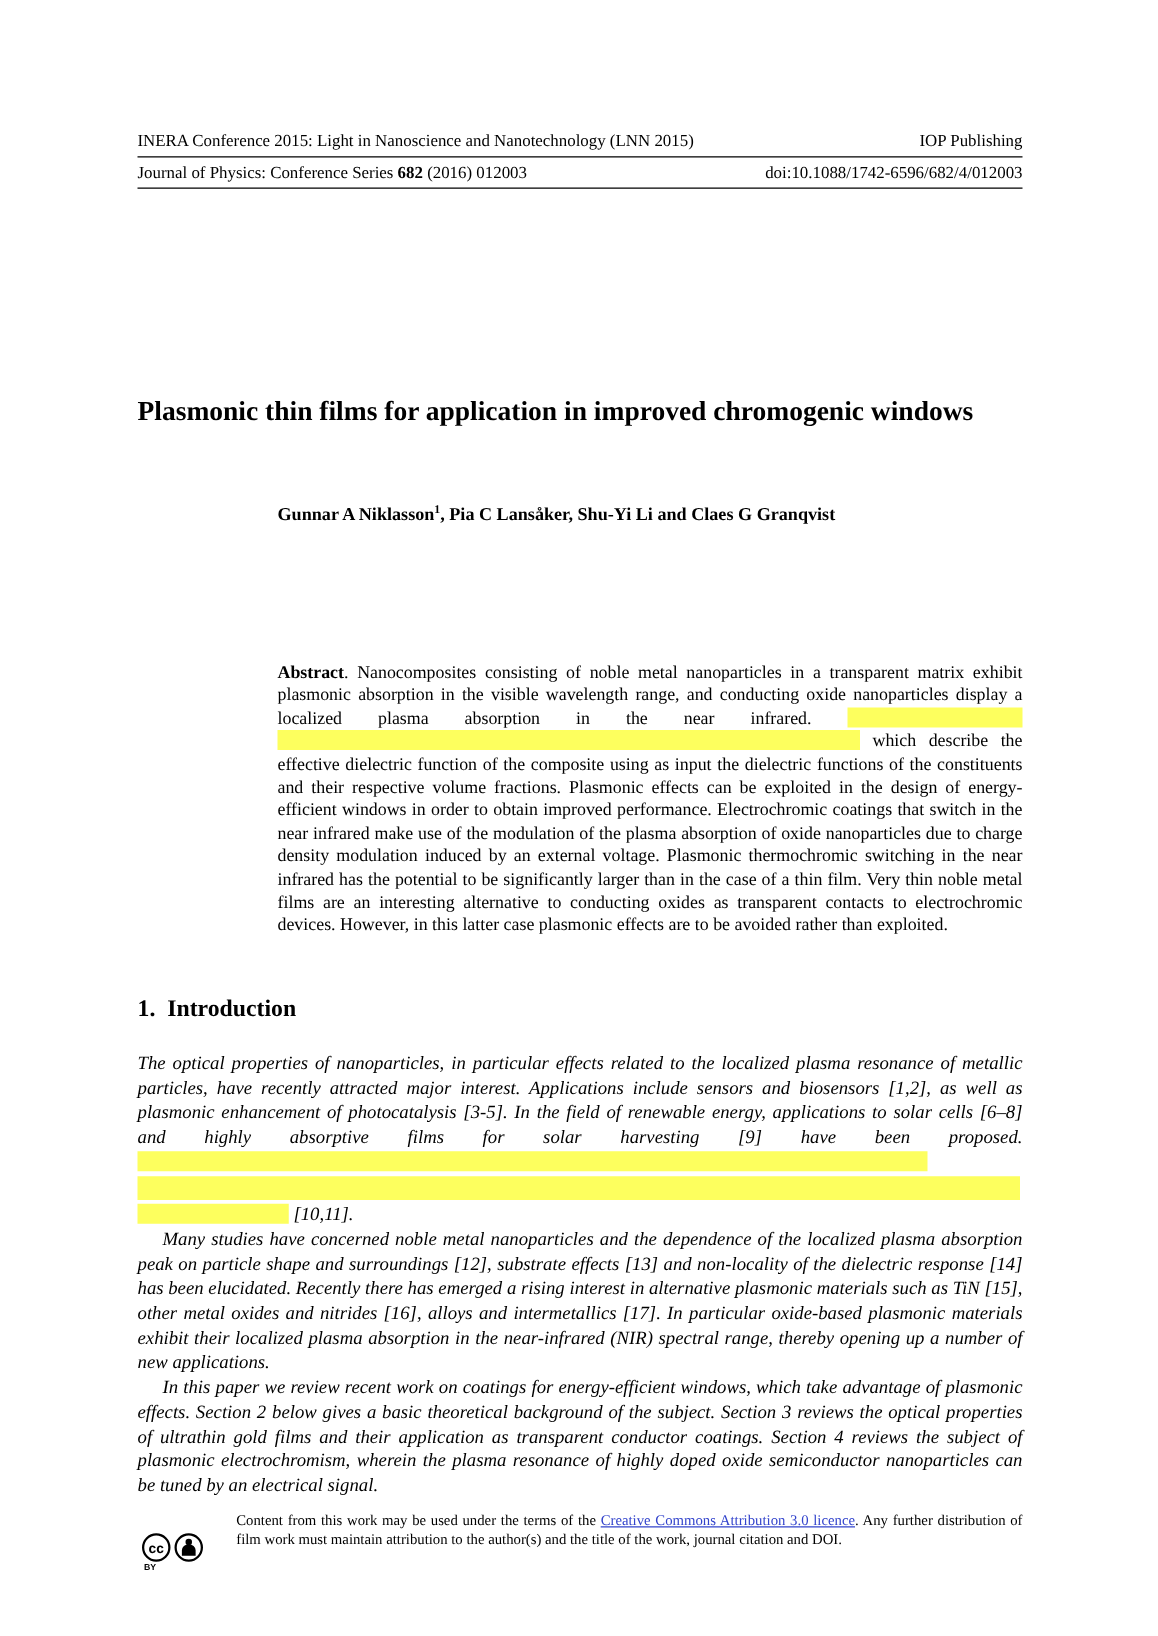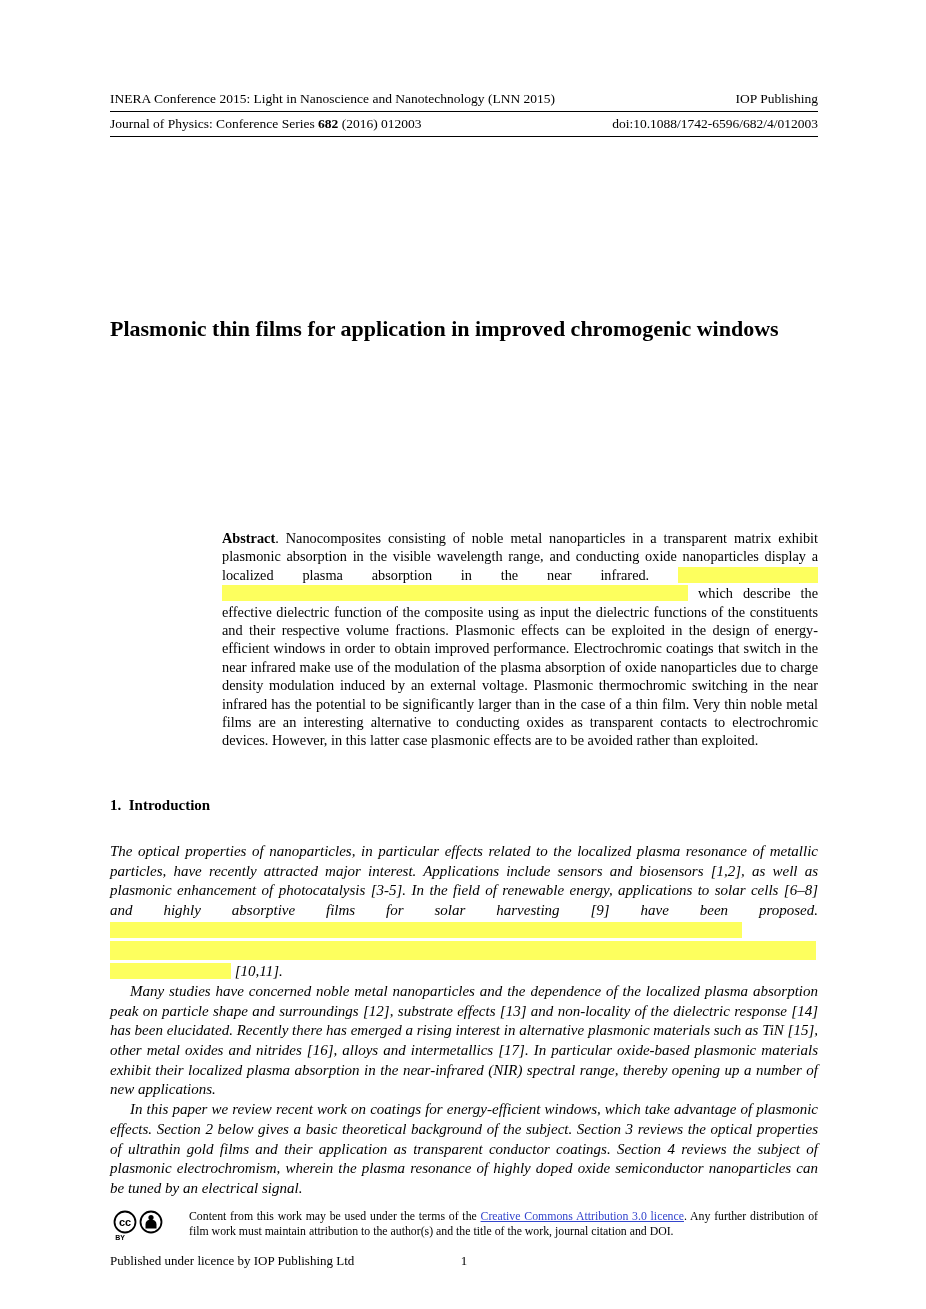--- a/index.html
+++ b/index.html
@@ -4,54 +4,54 @@
 <style>
   html, body { margin: 0; padding: 0; background: #ffffff; }
   body {
     width: 926px; height: 1309px; position: relative;
     font-family: "Liberation Serif", serif; color: #000;
     -webkit-font-smoothing: antialiased;
   }
   .page { position: absolute; inset: 0; }
 
   
-  .header { position: absolute; top: 90px; left: 110px; width: 708px; font-size: 13.5px; }
+  .header { position: absolute; top: 104px; left: 110px; width: 708px; font-size: 13.5px; }
   .header-row { display: flex; justify-content: space-between; align-items: baseline; padding: 1px 0 4px 0; }
   .rule { border: 0; border-top: 1.3px solid #000; margin: 0; }
   .header-row2 { padding-top: 4px; gap: 36px; }
   .bold { font-weight: bold; }
 
   
   .title { position: absolute; top: 297px; left: 110px; width: 708px; font-size: 22px; font-weight: bold; line-height: 33px; font-family: Liberation Serif, serif; }
   .authors { position: absolute; top: 403px; left: 222px; width: 596px; font-size: 14.5px; font-weight: bold; }
   .affiliation { position: absolute; top: 433px; left: 222px; width: 596px; font-size: 15px; line-height: 20px; }
   .email { position: absolute; top: 492px; left: 222px; width: 596px; font-size: 15px; }
   sup { font-size: 0.65em; }
 
   
   .abstract { position: absolute; top: 529px; left: 222px; width: 596px; font-size: 14.3px; line-height: 18.4px; text-align: justify; }
 
   
-  .section-heading { position: absolute; top: 797px; left: 110px; width: 708px; font-size: 15px; font-weight: bold; }
+  .section-heading { position: absolute; top: 797px; left: 110px; width: 708px; font-size: 19px; font-weight: bold; }
   .body-text { position: absolute; top: 842px; left: 110px; width: 708px; font-size: 15px; line-height: 19.7px; text-align: justify; font-style: italic; }
   .body-text p { margin: 0; }
   .indent { text-indent: 20px; }
 
   
   .hl { background: var(--highlight, #fdff5e); display: inline-block; height: 16px; vertical-align: -3px; }
   .hl-abs-1 { width: 140px; }
   .hl-abs-2 { width: 466px; }
   .hl-p1-1 { width: 632px; }
   .hl-p1-2 { width: 706px; height: 19px; }
   .hl-p1-3 { width: 121px; }
 
   
   .footer { position: absolute; top: 1209px; left: 110px; width: 708px; }
   .footer-license { display: flex; gap: 7px; align-items: flex-start; }
-  .badge { flex: 0 0 72px; padding-top: 1px; }
+  .badge { flex: 0 0 72px; padding-top: 1px; margin-top: 16px; }
   .license-text { font-size: 11.8px; line-height: 15px; text-align: justify; }
   .link { color: var(--link, #3344cc); text-decoration: underline; cursor: pointer; }
   .footer-bottom { position: relative; margin-top: 7px; font-size: 13px; }
   .pagenum { position: absolute; left: 50%; transform: translateX(-50%); }
 </style>
 </head>
 <body>
 
 <div class="page">
 
@@ -63,20 +63,21 @@
     <hr class="rule">
     <div class="header-row header-row2">
       <span><span>Journal of Physics: Conference Series </span><span class="bold">682</span><span> (2016) 012003</span></span>
       <span>doi:10.1088/1742-6596/682/4/012003</span>
     </div>
     <hr class="rule">
   </div>
 
   <h1 class="title">Plasmonic thin films for application in improved chromogenic windows</h1>
 
+  <div class="authors"><span>Gunnar A Niklasson</span><sup>1</sup><span>, Pia C Lansåker, Shu-Yi Li and Claes G Granqvist</span></div>
 
 
 
   <div class="abstract"><span class="bold">Abstract</span><span>. Nanocomposites consisting of noble metal nanoparticles in a transparent matrix exhibit plasmonic absorption in the visible wavelength range, and conducting oxide nanoparticles display a localized plasma absorption in the near infrared. </span><span class="hl hl-abs-1"></span><span class="hl hl-abs-2"></span><span> which describe the effective dielectric function of the composite using as input the dielectric functions of the constituents and their respective volume fractions. Plasmonic effects can be exploited in the design of energy-efficient windows in order to obtain improved performance. Electrochromic coatings that switch in the near infrared make use of the modulation of the plasma absorption of oxide nanoparticles due to charge density modulation induced by an external voltage. Plasmonic thermochromic switching in the near infrared has the potential to be significantly larger than in the case of a thin film. Very thin noble metal films are an interesting alternative to conducting oxides as transparent contacts to electrochromic devices. However, in this latter case plasmonic effects are to be avoided rather than exploited.</span></div>
 
   <div class="section-heading">1.&nbsp; Introduction</div>
 
   <div class="body-text">
     <p><span>The optical properties of nanoparticles, in particular effects related to the localized plasma resonance of metallic particles, have recently attracted major interest. Applications include sensors and biosensors [1,2], as well as plasmonic enhancement of photocatalysis [3-5]. In the field of renewable energy, applications to solar cells [6–8] and highly absorptive films for solar harvesting [9] have been proposed. </span><span class="hl hl-p1-1"></span><span class="hl hl-p1-2"></span><span class="hl hl-p1-3"></span><span> [10,11].</span></p>
     <p class="indent">Many studies have concerned noble metal nanoparticles and the dependence of the localized plasma absorption peak on particle shape and surroundings [12], substrate effects [13] and non-locality of the dielectric response [14] has been elucidated. Recently there has emerged a rising interest in alternative plasmonic materials such as TiN [15], other metal oxides and nitrides [16], alloys and intermetallics [17]. In particular oxide-based plasmonic materials exhibit their localized plasma absorption in the near-infrared (NIR) spectral range, thereby opening up a number of new applications.</p>
@@ -90,19 +91,15 @@
           <circle cx="15" cy="12" r="10.5" fill="none" stroke="#000" stroke-width="1.8"></circle>
           <text x="15" y="16" text-anchor="middle" font-family="Liberation Sans, sans-serif" font-size="11" font-weight="bold">cc</text>
           <circle cx="41" cy="12" r="10.5" fill="none" stroke="#000" stroke-width="1.8"></circle>
           <circle cx="41" cy="7.5" r="2.6" fill="#000"></circle>
           <path d="M35.5 18.5 v-4.3 a5.5 4.8 0 0 1 11 0 v4.3 z" fill="#000"></path>
           <text x="10" y="30" text-anchor="middle" font-family="Liberation Sans, sans-serif" font-size="7" font-weight="bold">BY</text>
         </svg>
       </div>
       <div class="license-text"><span>Content from this work may be used under the terms of the </span><a class="link">Creative Commons Attribution 3.0 licence</a><span>. Any further distribution of film work must maintain attribution to the author(s) and the title of the work, journal citation and DOI.</span></div>
     </div>
-    <div class="footer-bottom">
-      <span>Published under licence by IOP Publishing Ltd</span>
-      <span class="pagenum">1</span>
-    </div>
   </div>
 
 </div>
 
 </body></html>

